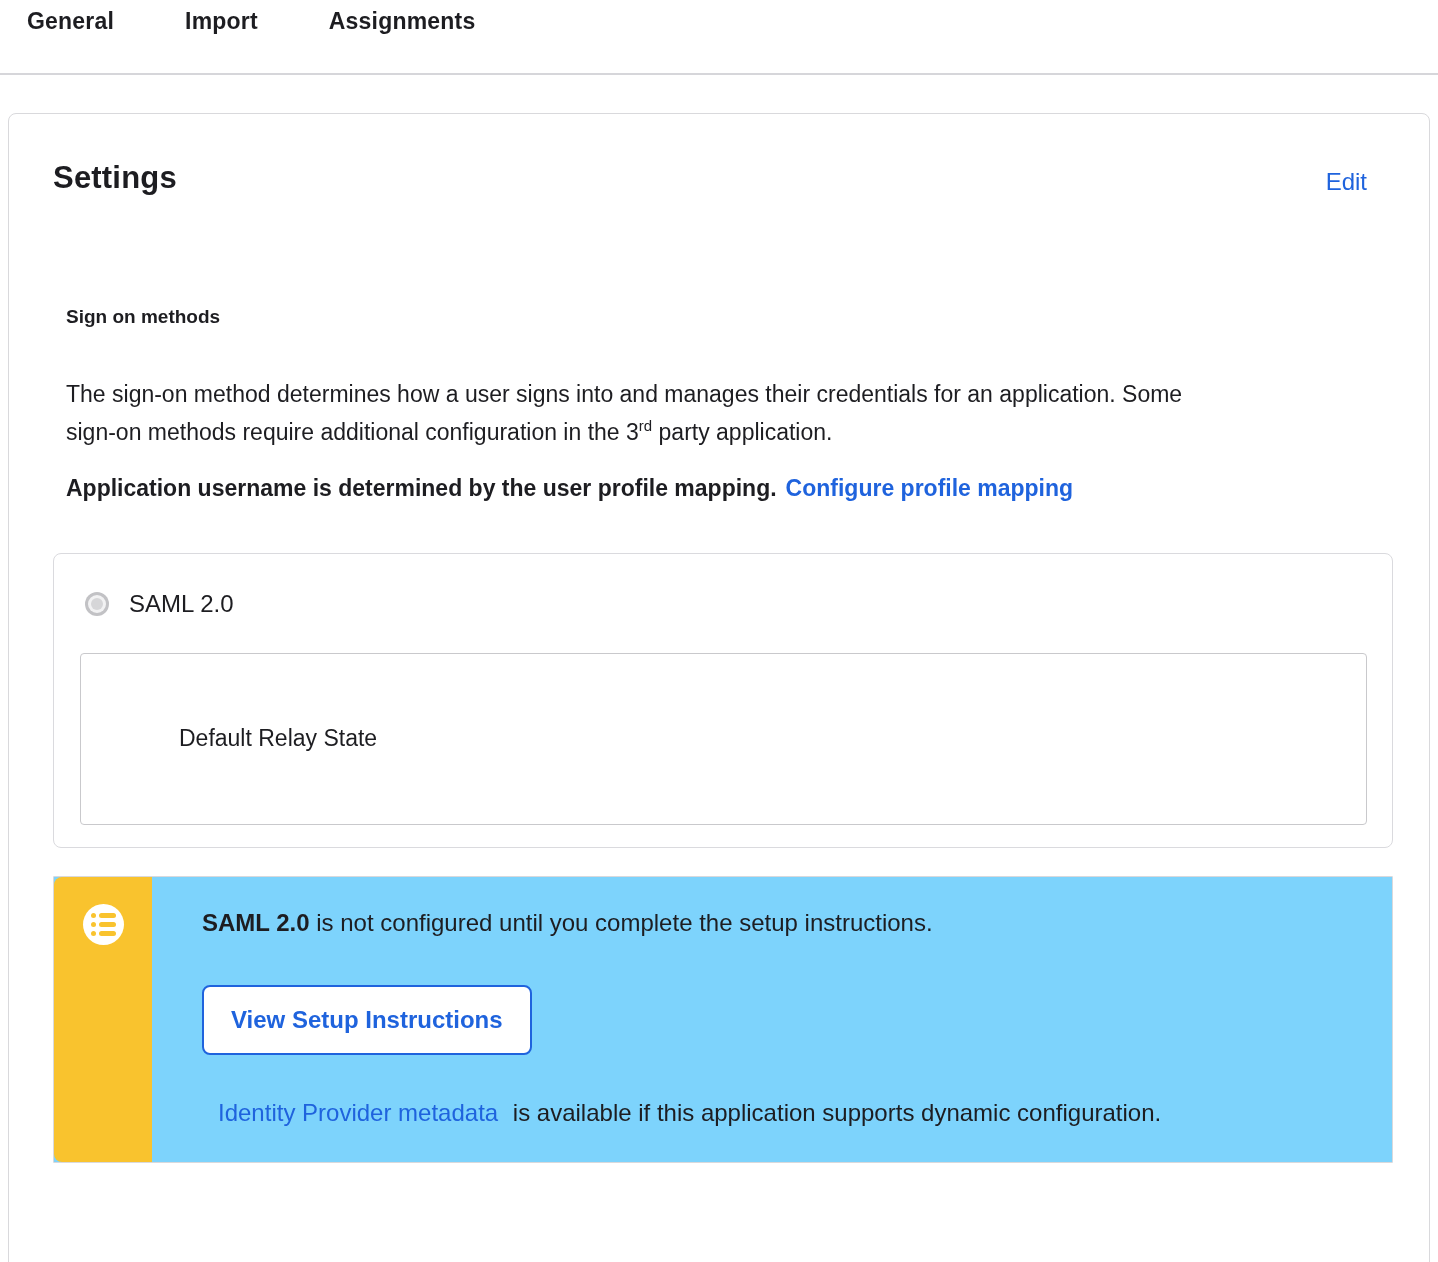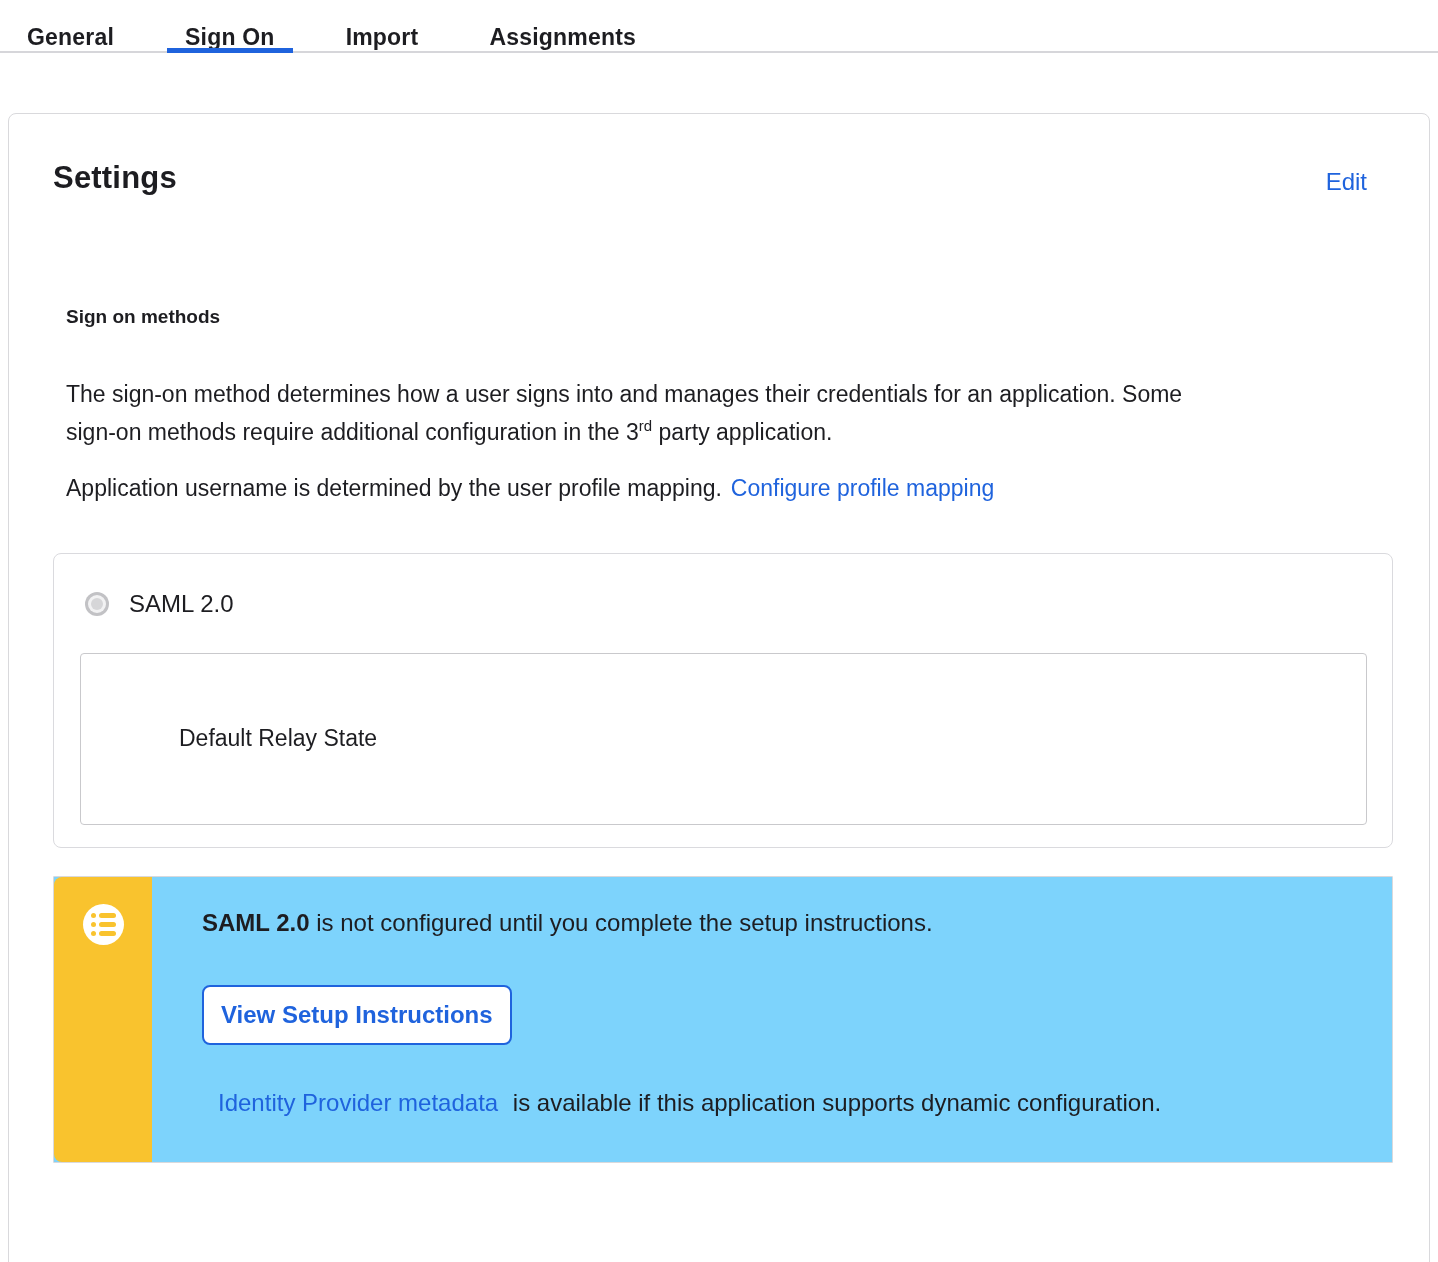--- a/index.html
+++ b/index.html
@@ -16,23 +16,23 @@
     background: #ffffff;
     font-family: "Liberation Sans", sans-serif;
     color: var(--text);
     overflow: hidden;
     position: relative;
   }
 
   
   .tabbar {
     display: flex;
-    align-items: flex-end;
+    align-items: flex-start;
     padding-left: 9px;
-    height: 53px;
+    height: 75px;
     border-bottom: 2px solid #d6d6da;
   }
   .tab {
     font-size: 23px;
     font-weight: 700;
     padding: 8px 18px 0 18px;
     margin-right: 35px;
     position: relative;
     cursor: pointer;
     letter-spacing: 0.2px;
@@ -87,21 +87,21 @@
     font-size: 19px;
     font-weight: 700;
     margin: 110px 0 0 0;
   }
   .para {
     font-size: 23px;
     line-height: 32px;
     margin: 50px 0 0 0;
     max-width: 1165px;
   }
-  .para.second { margin-top: 24px; max-width: 1300px; }
+  .para.second { margin-top: 24px; max-width: 1300px; font-weight: bold; }
   .para sup { font-size: 15px; }
   .link {
     color: var(--accent);
     cursor: pointer;
     text-decoration: none;
   }
   .para .link { margin-left: 9px; }
 
   
   .saml-box {
@@ -182,42 +182,41 @@
     gap: 4px;
   }
   .icon-row { display: flex; align-items: center; gap: 3px; }
   .icon-dot { width: 5px; height: 5px; border-radius: 50%; background: var(--yellow); }
   .icon-bar { width: 17px; height: 5px; border-radius: 3px; background: var(--yellow); }
   .banner-content { padding: 32px 0 0 50px; }
   .banner-message { font-size: 24px; margin: 0; }
   .banner-message .bold { font-weight: 700; }
   .setup-btn {
     margin-top: 48px;
-    height: 60px;
-    padding: 0 17px;
+    height: 70px;
+    padding: 0 27px;
     background: #fff;
     border: 2px solid var(--accent);
     border-radius: 8px;
     color: var(--accent);
     font-size: 24px;
     font-weight: 700;
     font-family: inherit;
     cursor: pointer;
     display: inline-flex;
     align-items: center;
   }
   .metadata-line { font-size: 24px; margin: 44px 0 0 0; }
   .metadata-line .link { margin-left: 16px; margin-right: 8px; }
 </style>
 </head>
 <body>
 
 <nav class="tabbar">
   <div class="tab">General</div>
-  <div class="tab active">Sign On</div>
   <div class="tab">Import</div>
   <div class="tab">Assignments</div>
 </nav>
 
 <section class="card">
 
   <div class="card-header">
     <h1 class="card-title">Settings</h1>
     <a class="edit-link">Edit</a>
   </div>

